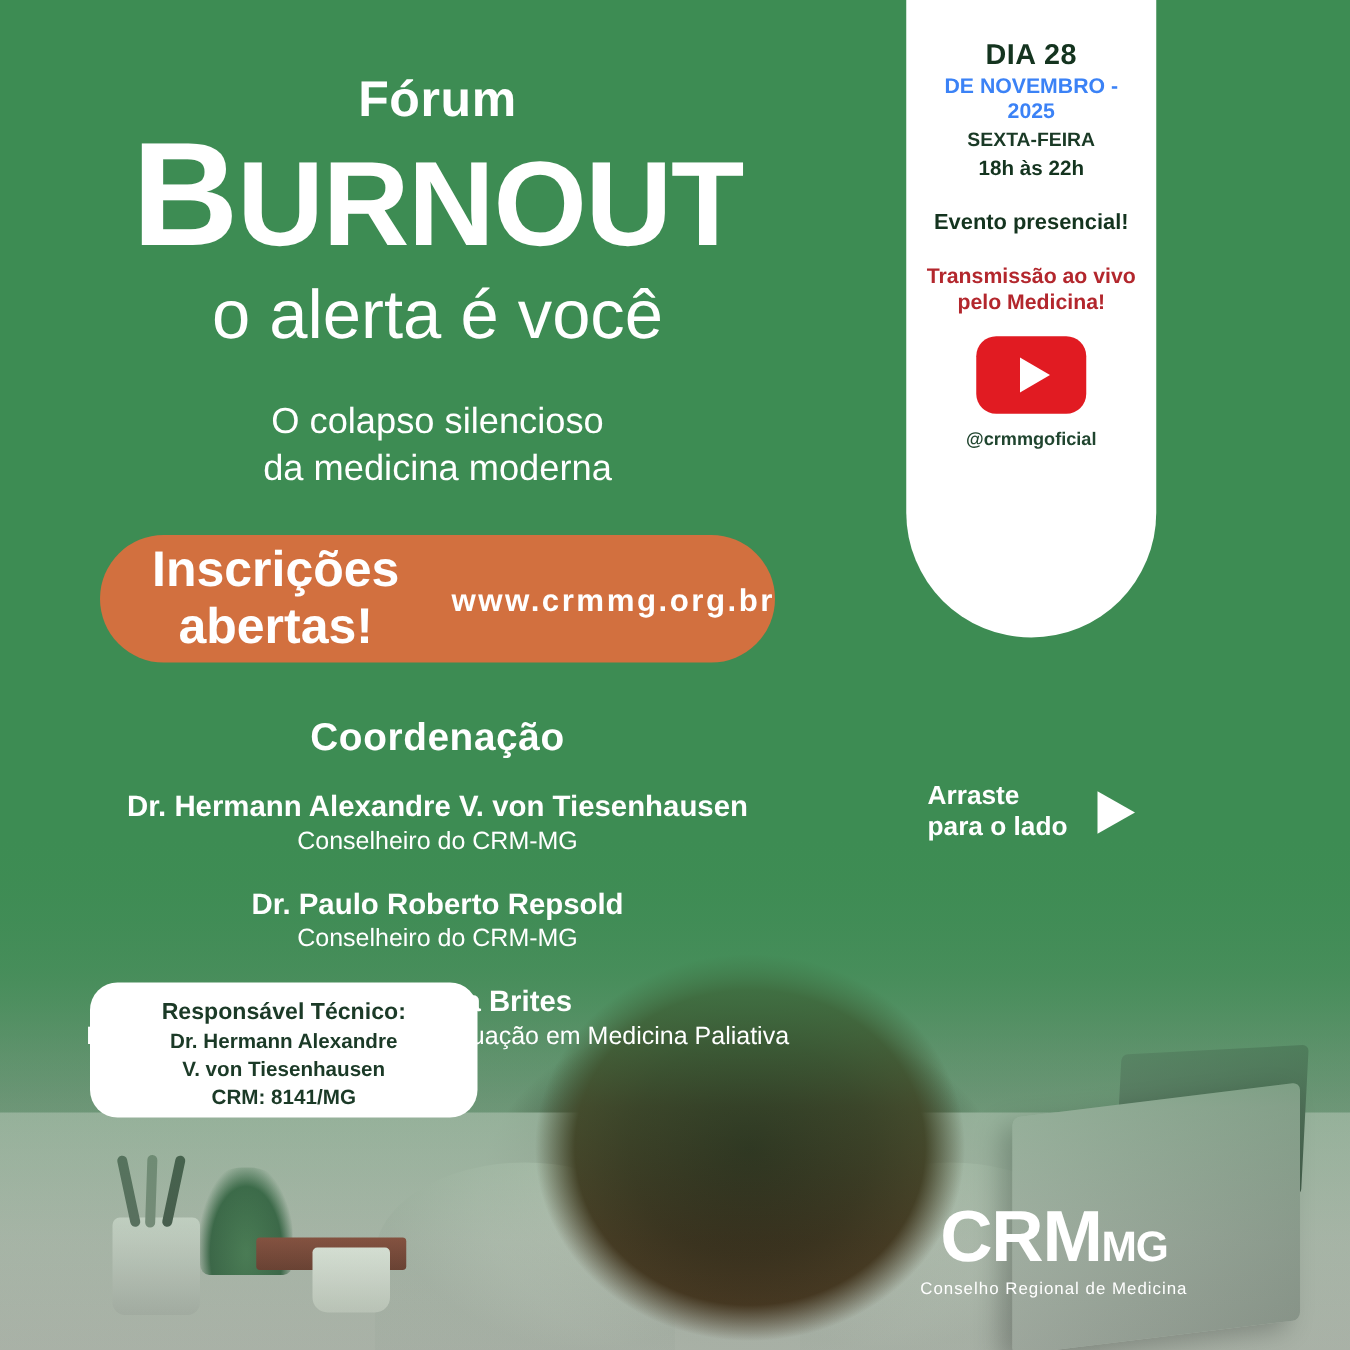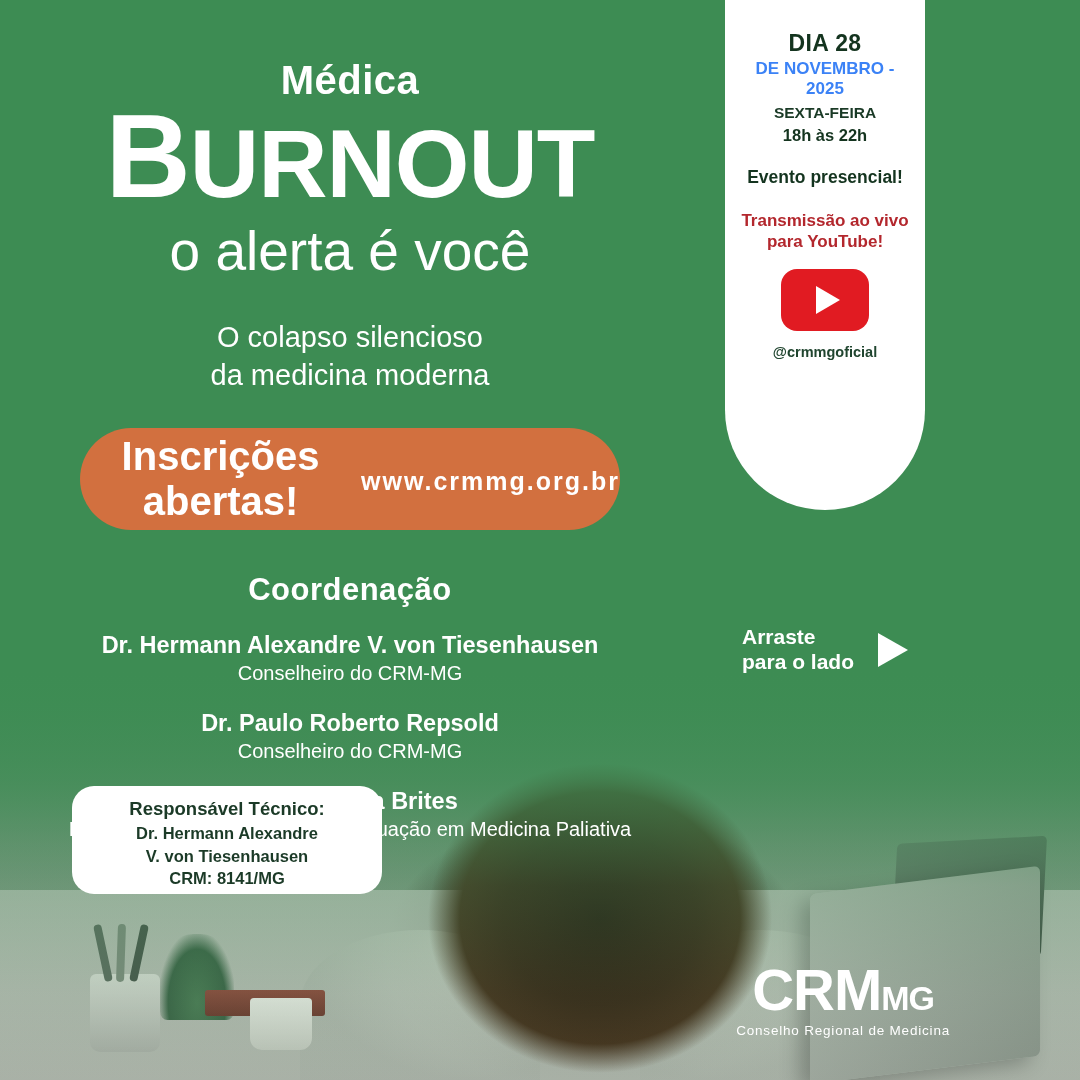--- a/index.html
+++ b/index.html
@@ -228,21 +228,21 @@
       <div class="pen2"></div>
       <div class="pen3"></div>
       <div class="plant"></div>
       <div class="book"></div>
       <div class="cup"></div>
     </div>
   </div>
   <div class="green-veil"></div>
 
   <div class="left">
-    <div class="forum">Médica</div>
+    <div class="forum">Fórum</div>
     <div class="burnout">
       <span class="cap">B</span><span>URNOUT</span>
     </div>
     <div class="alerta">o alerta é você</div>
     <div class="sub">
       <div>O colapso silencioso</div>
       <div>da medicina moderna</div>
     </div>
 
     <div class="cta">
@@ -267,21 +267,21 @@
   </div>
 
   <div class="info-card">
     <div class="dia">DIA 28</div>
     <div class="novembro">DE NOVEMBRO - 2025</div>
     <div class="sexta">SEXTA-FEIRA</div>
     <div class="hora">18h às 22h</div>
     <div class="presencial">Evento presencial!</div>
     <div class="transmissao">
       <div>Transmissão ao vivo</div>
-      <div>para YouTube!</div>
+      <div>pelo Medicina!</div>
     </div>
     <div class="yt-btn">
       <div class="yt-tri"></div>
     </div>
     <div class="handle">@crmmgoficial</div>
   </div>
 
   <div class="arraste">
     <div class="arraste-txt">
       <div>Arraste</div>

